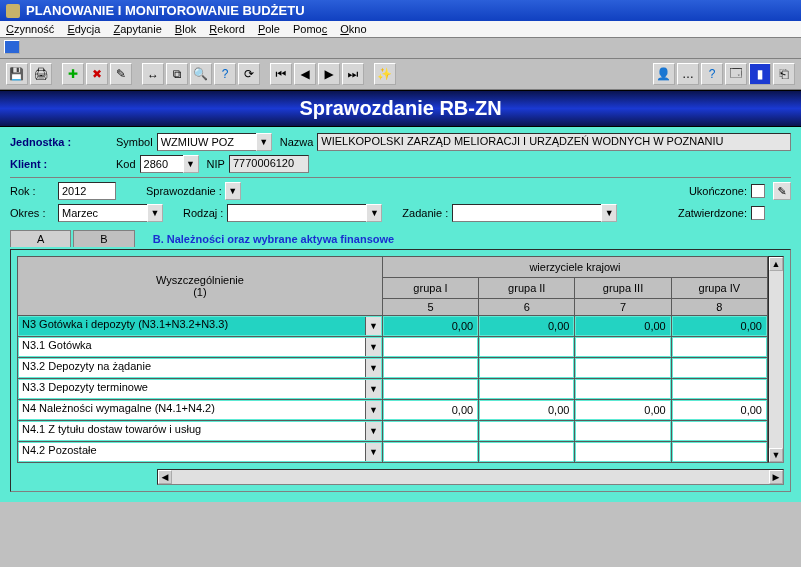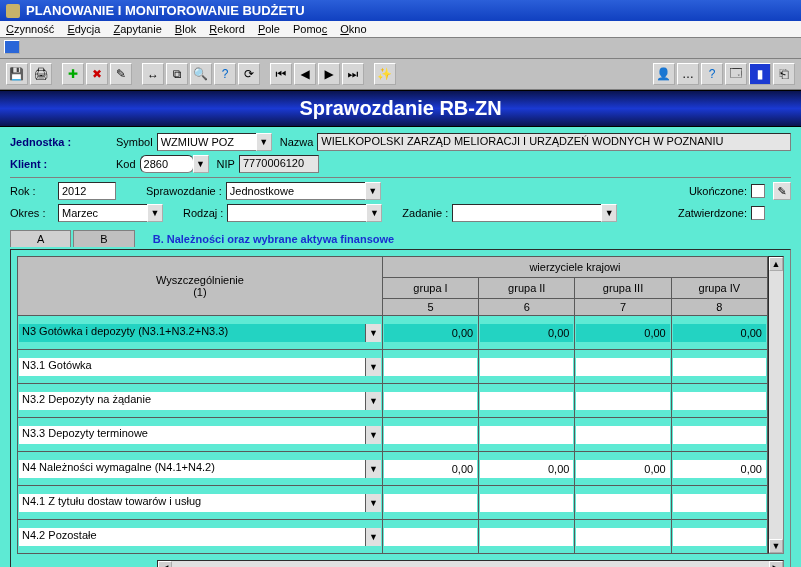--- a/index.html
+++ b/index.html
@@ -27,21 +27,21 @@
   .ibtn { width:18px;height:18px;border:1px outset #fff;background:#e0e0e0;display:inline-flex;align-items:center;justify-content:center;font-size:11px; }
   .tabs { display:flex; align-items:flex-end; margin-top:8px; margin-bottom:2px; }
   .tab { border:1px solid #808080; border-bottom:none; padding:2px 26px; background:#d0d0d0; font-size:11px; margin-right:2px; }
   .tab.active { background:#c0c0c0; }
   .tabtitle { color:#1a2ed0; font-weight:bold; margin-left:16px; align-self:center; }
   .gridframe { border:1px inset #808080; padding:6px; }
   table.g { border-collapse:collapse; width:100%; table-layout:fixed; }
   table.g th, table.g td { border:1px solid #5a5a5a; font-size:11px; }
   table.g th { background:#c0c0c0; text-align:center; padding:4px 2px; font-weight:normal; }
   .subhdr td { background:#c0c0c0; text-align:center; font-size:10px; padding:2px; }
-  .cell { display:flex; align-items:center; height:31px; }
+  .cell { display:flex; align-items:center; height:18px; }
   .cell .txt { flex:1; background:#fff; height:18px; border:none; padding:1px 3px; font-size:11px; }
   .cell .dd2 { width:16px;height:18px;border-left:1px solid #5a5a5a;background:#e0e0e0;display:flex;align-items:center;justify-content:center;font-size:9px; }
   .num { text-align:right; padding:1px 4px; height:18px; display:flex; align-items:center; justify-content:flex-end; background:#fff; }
   tr.sel .txt, tr.sel .num { background:#23d3c2; color:#000; }
   .vscroll { width:16px; background:#e0e0e0; border:1px inset #808080; display:flex; flex-direction:column; align-items:center; justify-content:space-between; }
   .sar { width:14px;height:14px;background:#d0d0d0;border:1px outset #fff;display:flex;align-items:center;justify-content:center;font-size:9px; }
   .gridrow { display:flex; }
   .bottom { display:flex; align-items:center; gap:8px; margin-top:6px; padding-left:140px; }
   .bigbtn { background:#24d3c2; border:2px outset #6cf; padding:4px 20px; font-size:12px; }
   .hscroll { flex:1; height:16px; background:#e0e0e0; border:1px inset #808080; display:flex; align-items:center; justify-content:space-between; }
@@ -107,33 +107,32 @@
     <span class="lblsm">Symbol</span>
     <input class="inp" style="width: 100px;" value="WZMIUW POZ">
     <div class="dd">▼</div>
     <span class="lblsm" style="margin-left:8px">Nazwa</span>
     <div class="inpro" style="flex:1">WIELKOPOLSKI ZARZĄD MELIORACJI I URZĄDZEŃ WODNYCH W POZNANIU</div>
   </div>
 
   <div class="row">
     <div class="lbl" style="width:100px">Klient :</div>
     <span class="lblsm">Kod</span>
-    <input class="inp" style="width: 54px; border-radius: 6px;" value="2860">
+    <input class="inp" style="width: 44px;" value="2860">
     <div class="dd">▼</div>
     <span class="lblsm" style="margin-left:8px">NIP</span>
     <div class="inpro" style="width:80px">7770006120</div>
   </div>
 
   <div style="height:1px;background:#808080;margin:4px 0"></div>
 
   <div class="row">
     <span class="lblsm" style="width:44px">Rok :</span>
     <input class="inp" style="width: 58px;" value="2012">
     <span class="lblsm" style="margin-left:30px">Sprawozdanie :</span>
-    <input class="inp" style="width: 140px;" value="Jednostkowe">
     <div class="dd">▼</div>
     <div style="flex:1"></div>
     <span class="lblsm">Ukończone:</span>
     <span class="ck"></span>
     <span style="width:8px"></span>
     <span class="ibtn">✎</span>
   </div>
 
   <div class="row">
     <span class="lblsm" style="width:44px">Okres :</span>

